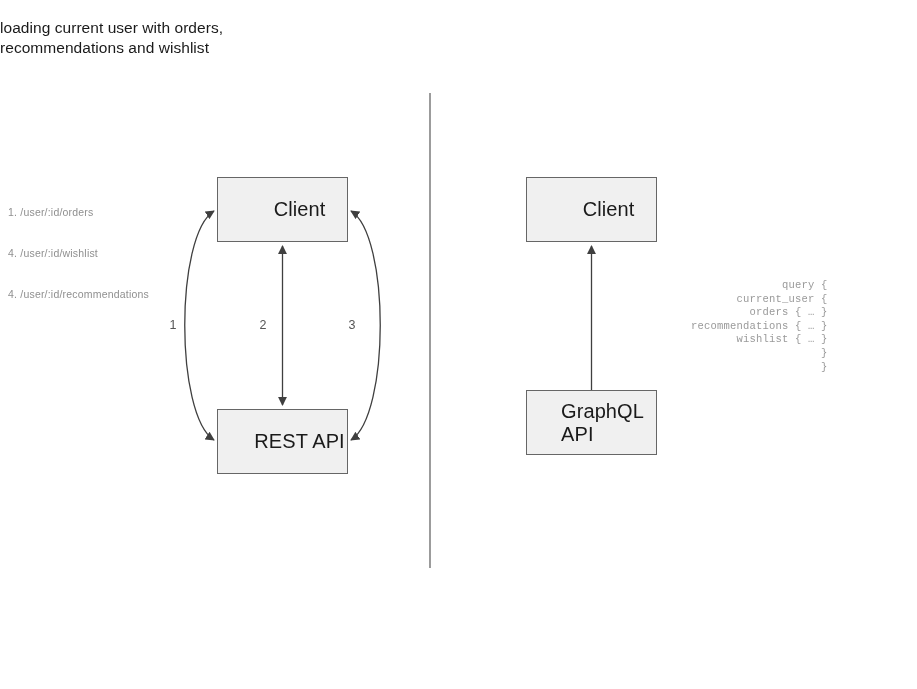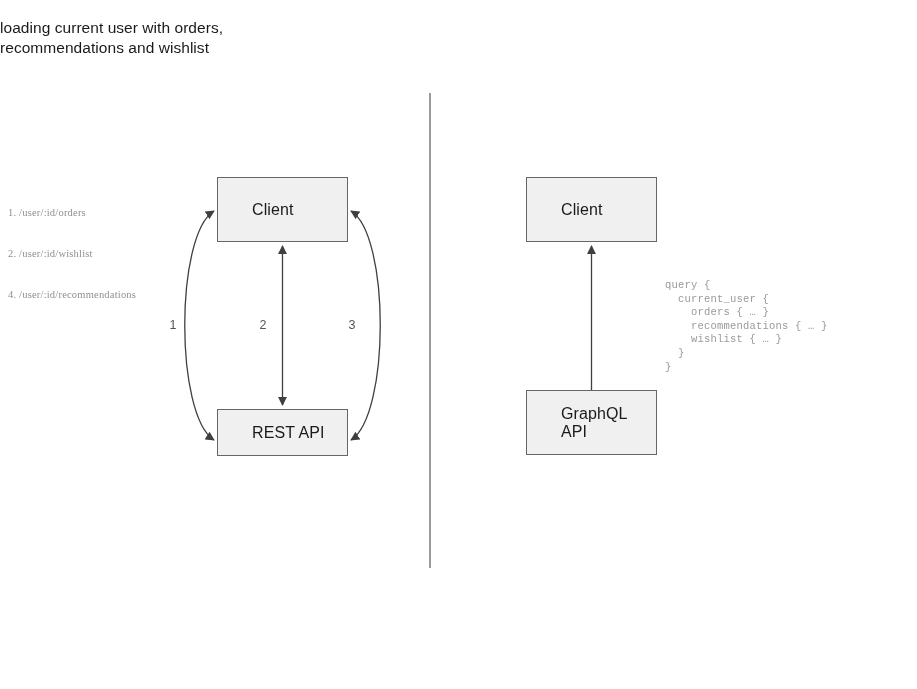--- a/index.html
+++ b/index.html
@@ -34,21 +34,22 @@
     white-space: pre-line;
     letter-spacing: 0.05px;
   }
   .node-box {
     position: absolute;
     background: #f0f0f0;
     border: 1.4px solid #666666;
     box-sizing: border-box;
     display: flex;
     align-items: center;
-    font-size: 16px;
+    justify-content: center;
+    font-size: 20px;
     color: #1a1a1a;
     letter-spacing: 0.1px;
     padding-left: 34px;
   }
   .edge-label {
     position: absolute;
     font-size: 12.5px;
     color: #555555;
     text-align: center;
     width: 20px;
@@ -57,21 +58,21 @@
     position: absolute;
     font-family: "Liberation Mono", "DejaVu Sans Mono", monospace;
     font-size: 10.5px;
     line-height: 13.6px;
     color: #9a9a9a;
     white-space: pre;
     letter-spacing: 0.2px;
   }
   .endpoint-list {
     position: absolute;
-    font-family: Liberation Serif, serif;
+    font-family: Liberation Sans, sans-serif;
     font-size: 10.5px;
     line-height: 13.6px;
     color: #8f8f8f;
     white-space: pre;
     letter-spacing: 0.2px;
   }
 </style>
 </head>
 <body>
 
@@ -93,41 +94,41 @@
   <line x1="591.5" y1="246" x2="591.5" y2="405" stroke="#3f3f3f" stroke-width="1.3" marker-start="url(#arrowhead)" marker-end="url(#arrowhead)"></line>
 </svg>
 
 <div class="diagram-title">loading current user with orders,
 recommendations and wishlist</div>
 
 <div class="node-box" style="left:217px; top:177px; width:131px; height:65px;">
   <span>Client</span>
 </div>
 
-<div class="node-box" style="left:217px; top:409px; width:131px; height:47px;">
+<div class="node-box" style="left:217px; top:409px; width:131px; height:65px;">
   <span>REST API</span>
 </div>
 
 <div class="edge-label" style="left:163px; top:318px;">1</div>
 <div class="edge-label" style="left:253px; top:318px;">2</div>
 <div class="edge-label" style="left:342px; top:318px;">3</div>
 
 <div class="endpoint-list" style="left:8px; top:179px;">
   <div>1. /user/:id/orders</div>
-  <div>2. /user/:id/wishlist</div>
+  <div>4. /user/:id/wishlist</div>
   <div>4. /user/:id/recommendations</div>
 </div>
 
 <div class="node-box" style="left:526px; top:177px; width:131px; height:65px;">
   <span>Client</span>
 </div>
 
 <div class="node-box" style="left:526px; top:390px; width:131px; height:65px;">
   <span>GraphQL API</span>
 </div>
 
-<div class="code-block" style="left:665px; top:279px;">query {
+<div class="code-block" style="left:665px; top:279px;text-align:right;">query {
   current_user {
     orders { … }
     recommendations { … }
     wishlist { … }
   }
 }</div>
 
 </body></html>

